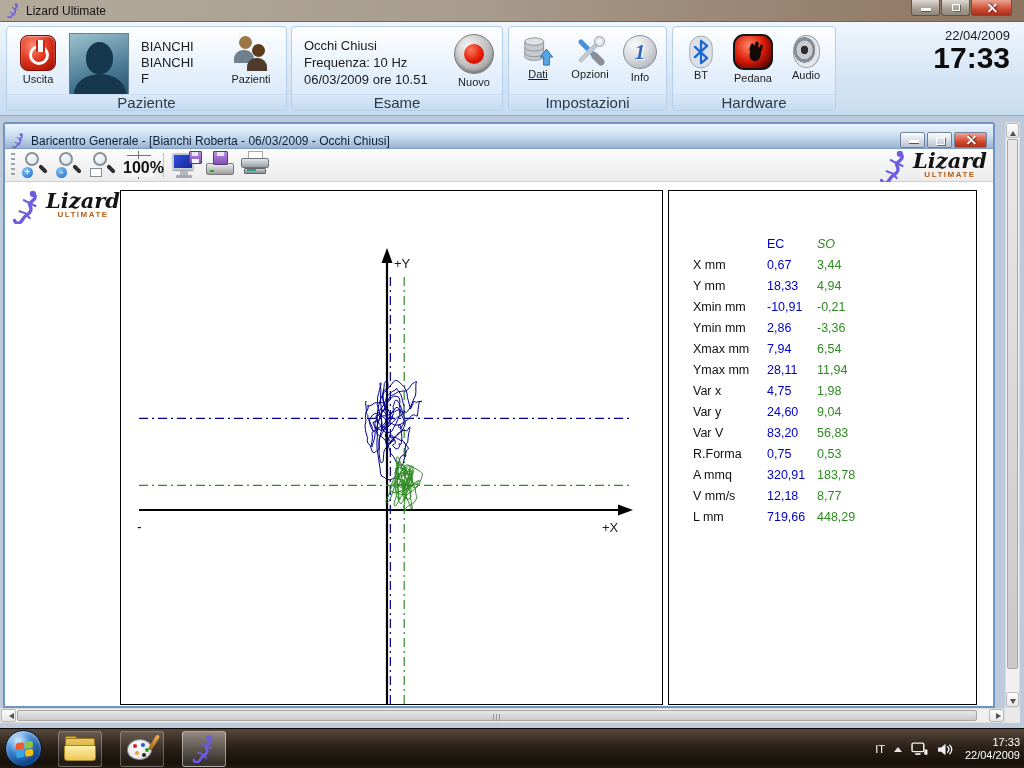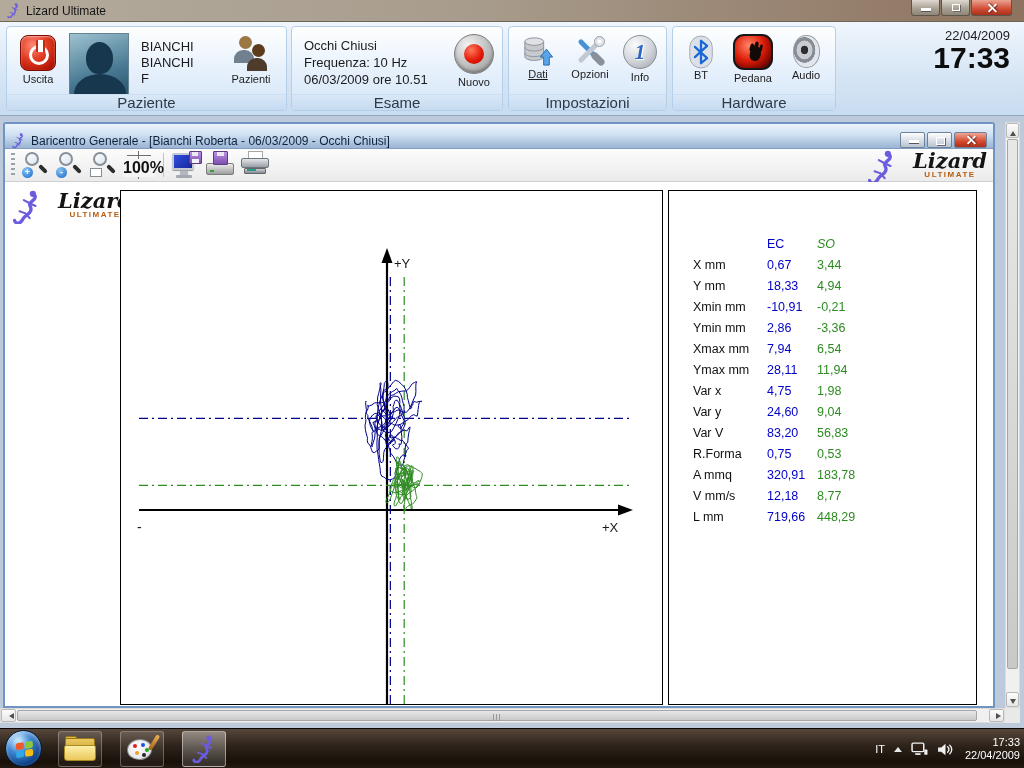--- a/index.html
+++ b/index.html
@@ -143,21 +143,21 @@
   .prn .paper { position:absolute; left:8px; top:0; width:15px; height:8px; background:#fff; border:1px solid #a8a8a8; }
   .prn .body { position:absolute; left:1px; top:7px; width:28px; height:10px; border:1px solid #6e747c; border-radius:2px;
     background:linear-gradient(#e3e5e9,#99a0a8); }
   .prn .otray { position:absolute; left:4px; top:17px; width:22px; height:6px; border:1px solid #666; border-radius:1px;
     background:linear-gradient(#ccd0d6,#858b93); }
   .prn .ink { position:absolute; left:7px; top:18px; width:9px; height:2px; background:#2a9a8a; }
 
   .tb-logo { position:absolute; right:6px; top:1px; }
 
   
-  .logo { display:flex; align-items:flex-start;gap:12px; }
+  .logo { display:flex; align-items:flex-start; }
   .logo svg { width:34px; height:34px; }
   .logo .col { margin-left:2px; }
   .logo .nm { font-family:"DejaVu Serif",serif; font-style:italic; font-weight:bold; font-size:21px; line-height:22px; color:#141414; }
   .logo .sub { font-size:8px; font-weight:bold; letter-spacing:1.5px; color:#b85c10; text-align:center; margin-top:-2px; }
 
   
   .client { position:absolute; left:0; top:58px; right:0; bottom:0; background:#fff; }
   .corner-logo { position:absolute; left:5px; top:8px; }
   .chart-box { position:absolute; left:115px; top:8px; width:543px; height:515px; border:1px solid #000; background:#fff; }
   .stats-box { position:absolute; left:663px; top:8px; width:309px; height:515px; border:1px solid #000; background:#fff; }

